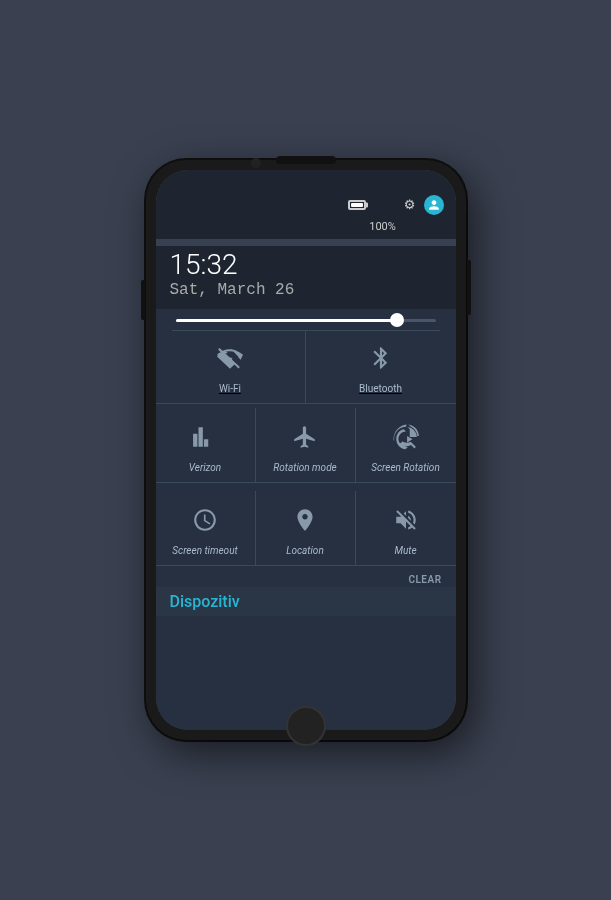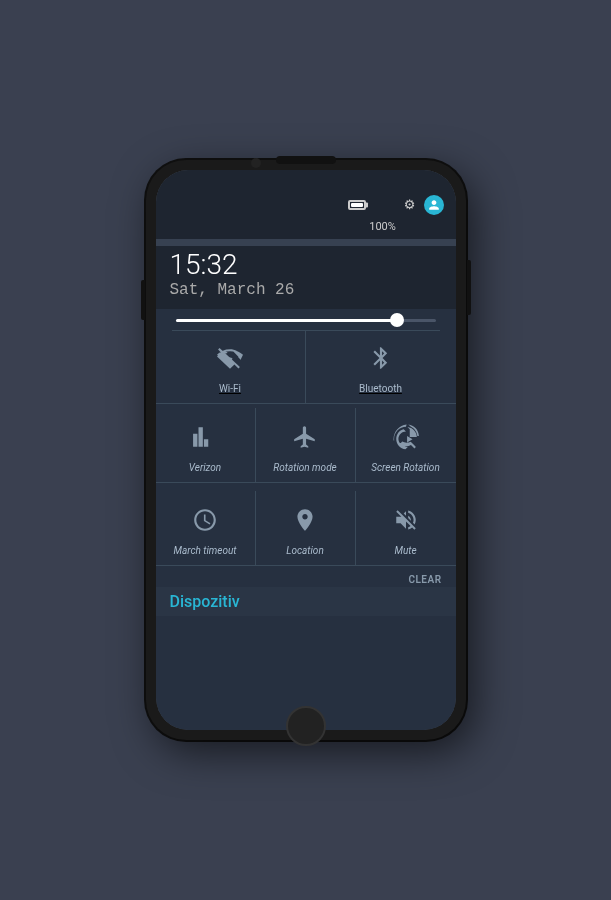--- a/index.html
+++ b/index.html
@@ -398,21 +398,21 @@
           </div>
         </div>
 
         <div class="toggles-grid">
           <div class="toggle-item">
             <div class="toggle-icon">
               <svg viewBox="0 0 24 24" fill="#8899aa">
                 <path d="M11.99 2C6.47 2 2 6.48 2 12s4.47 10 9.99 10C17.52 22 22 17.52 22 12S17.52 2 11.99 2zM12 20c-4.42 0-8-3.58-8-8s3.58-8 8-8 8 3.58 8 8-3.58 8-8 8zm.5-13H11v6l5.25 3.15.75-1.23-4.5-2.67V7z"></path>
               </svg>
             </div>
-            <span class="toggle-label">March timeout</span>
+            <span class="toggle-label">Screen timeout</span>
           </div>
           <div class="toggle-item">
             <div class="toggle-icon">
               <svg viewBox="0 0 24 24" fill="#8899aa">
                 <path d="M12 2C8.13 2 5 5.13 5 9c0 5.25 7 13 7 13s7-7.75 7-13c0-3.87-3.13-7-7-7zm0 9.5c-1.38 0-2.5-1.12-2.5-2.5s1.12-2.5 2.5-2.5 2.5 1.12 2.5 2.5-1.12 2.5-2.5 2.5z"></path>
               </svg>
             </div>
             <span class="toggle-label">Location</span>
           </div>
           <div class="toggle-item">

